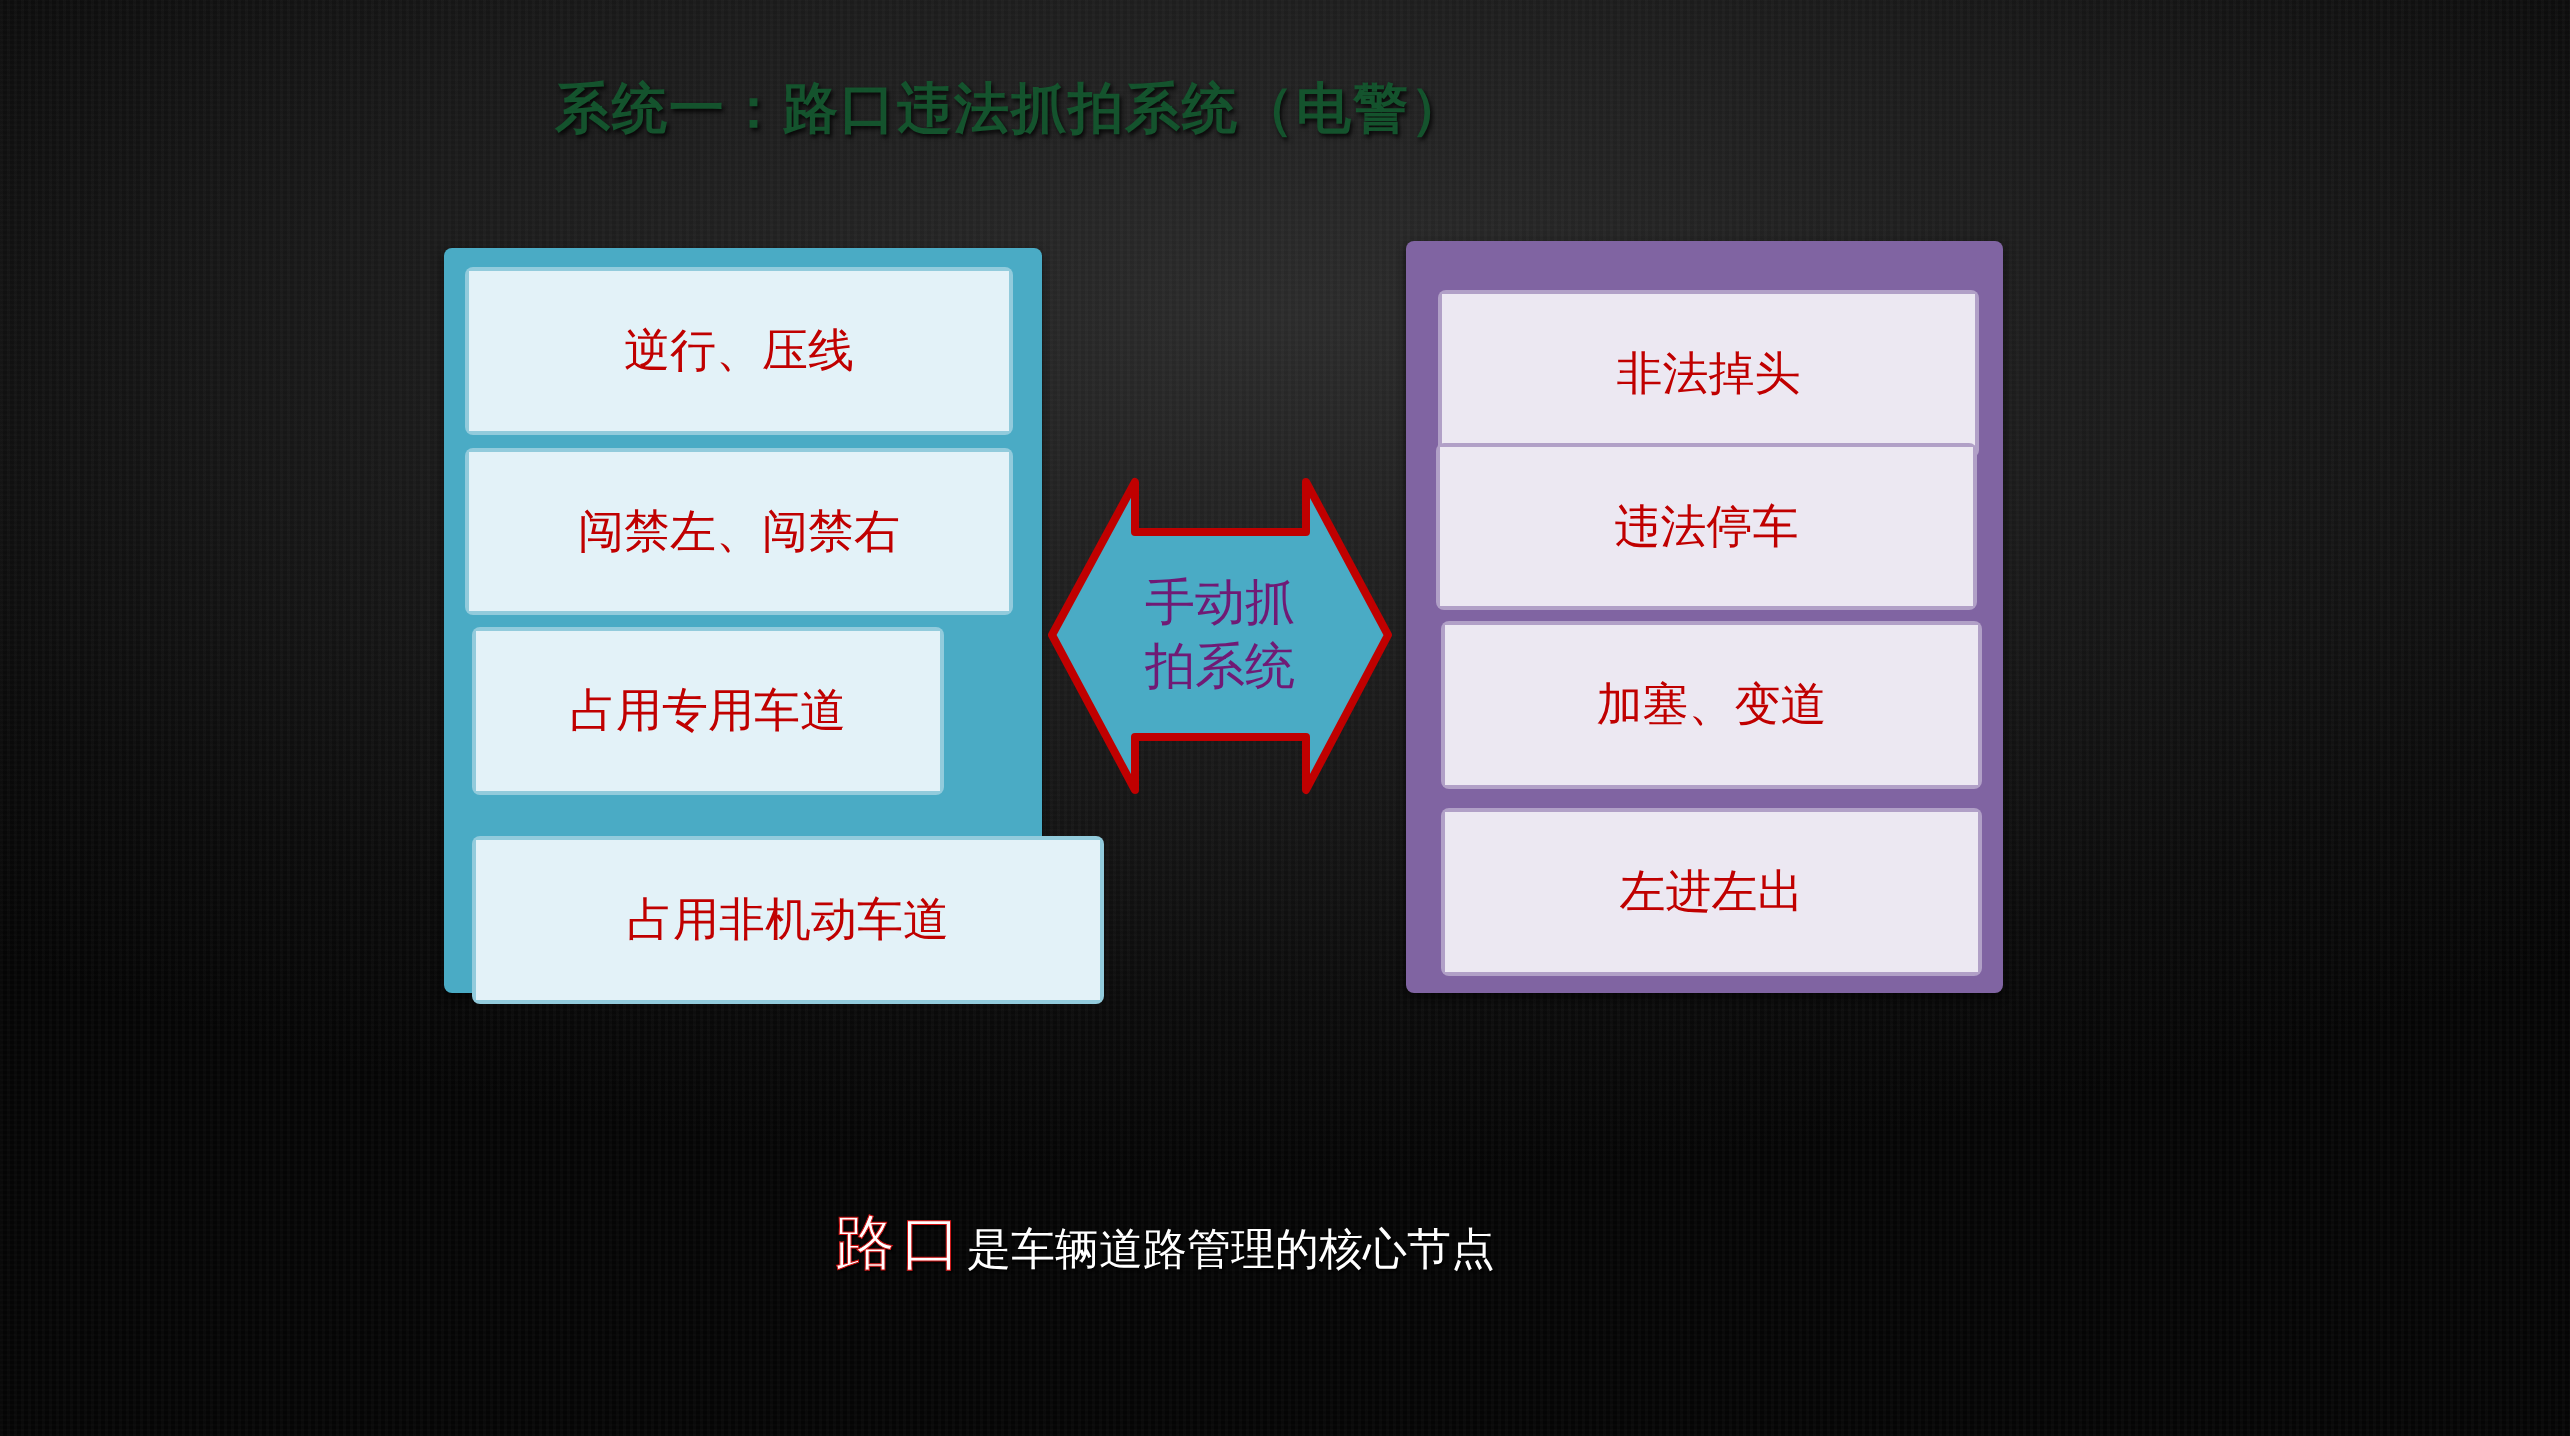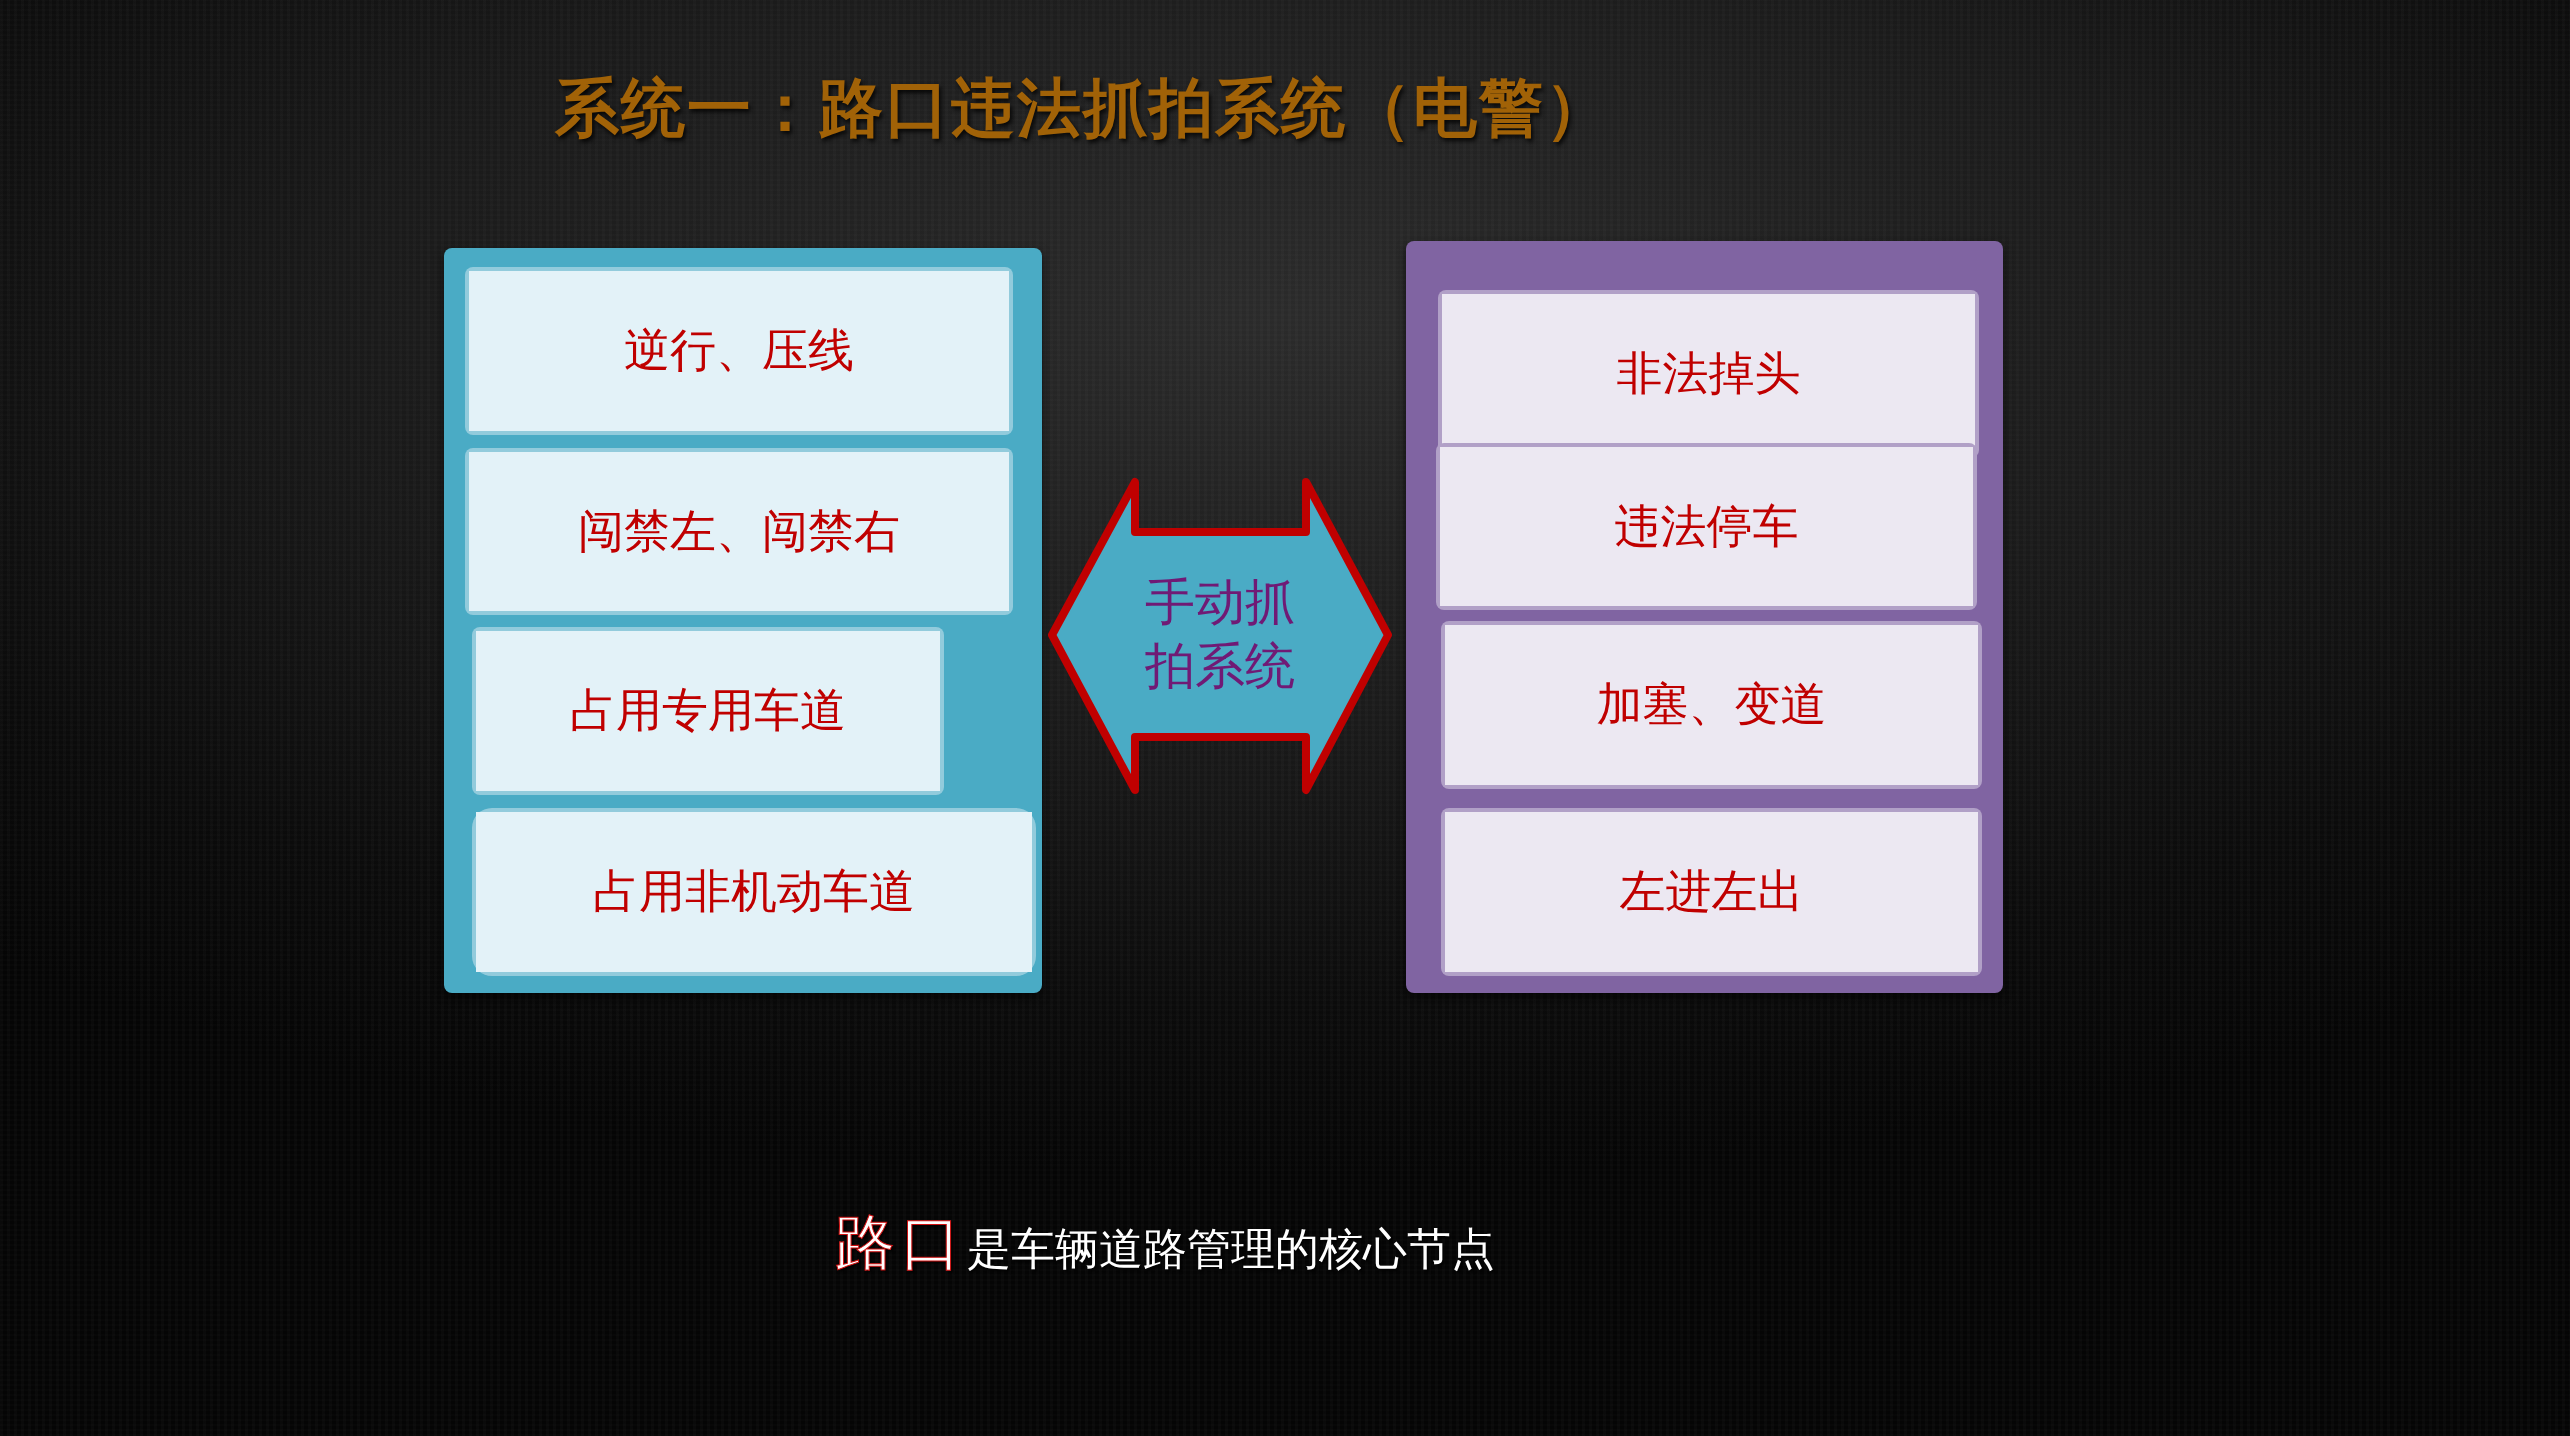--- a/index.html
+++ b/index.html
@@ -7,21 +7,21 @@
     width:2570px; height:1436px; overflow:hidden; position:relative;
     background:
       repeating-linear-gradient(90deg, rgba(255,255,255,0.018) 0px, rgba(255,255,255,0.018) 3px, rgba(0,0,0,0) 3px, rgba(0,0,0,0) 7px),
       repeating-linear-gradient(0deg, rgba(255,255,255,0.012) 0px, rgba(255,255,255,0.012) 2px, rgba(0,0,0,0) 2px, rgba(0,0,0,0) 5px),
       radial-gradient(ellipse 75% 60% at 50% 22%, #2b2b2b 0%, #1b1b1b 45%, #0b0b0b 80%, #050505 100%);
     font-family: "DejaVu Sans", sans-serif;
   }
   .title {
     position:absolute; left:555px; top:48px; width:1340px; height:120px;
     font-family:"DejaVu Sans", sans-serif; font-weight:bold;
-    font-size:64px; line-height:120px; color:#a16207; letter-spacing:2px;
+    font-size:55px; line-height:120px; color:#14532d; letter-spacing:2px;
     text-shadow: 2px 3px 4px rgba(0,0,0,0.8);
     white-space:nowrap;
   }
   .panel {
     position:absolute; border-radius:8px;
     box-shadow: 0 4px 10px rgba(0,0,0,0.6);
   }
   .panel.blue   { left:444px;  top:248px; width:598px; height:745px; background:#4aabc5; }
   .panel.purple { left:1406px; top:241px; width:597px; height:752px; background:#8064a2; }
   .item {
@@ -70,21 +70,21 @@
 <div class="panel blue">
   <div class="item" style="left:21px; top:19px; width:548px; height:168px;">
     <div class="item-inner">逆行、压线</div>
   </div>
   <div class="item" style="left:21px; top:200px; width:548px; height:167px;">
     <div class="item-inner">闯禁左、闯禁右</div>
   </div>
   <div class="item" style="left:28px; top:379px; width:472px; height:168px;">
     <div class="item-inner">占用专用车道</div>
   </div>
-  <div class="item" style="left:28px; top:560px; width:564px; height:168px;border-radius:20px;">
+  <div class="item" style="left:28px; top:588px; width:632px; height:168px;">
     <div class="item-inner">占用非机动车道</div>
   </div>
 </div>
 
 <svg class="arrow" viewBox="1040 470 360 330">
   <polygon points="1135,482 1135,532 1306,532 1306,482 1388,635 1306,790 1306,737 1135,737 1135,790 1052,635" fill="#4aabc5" stroke="#c00000" stroke-width="8" stroke-linejoin="round"></polygon>
 </svg>
 <div class="arrow-label">
   <div>手动抓</div>
   <div>拍系统</div>

